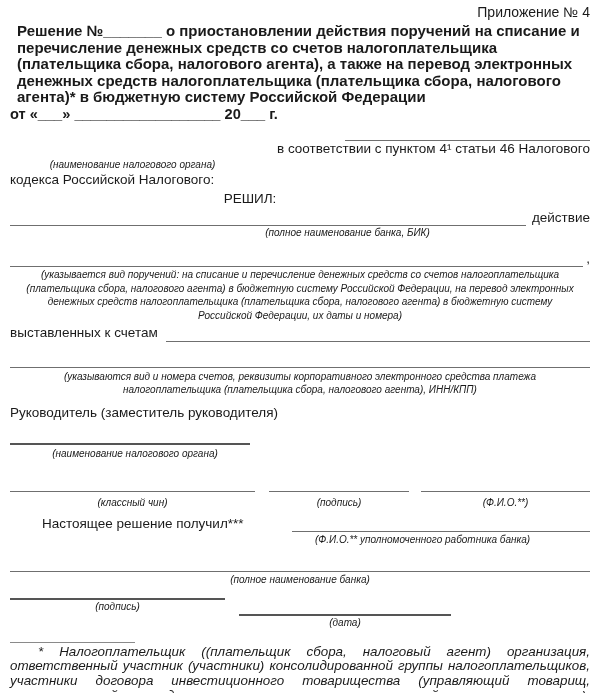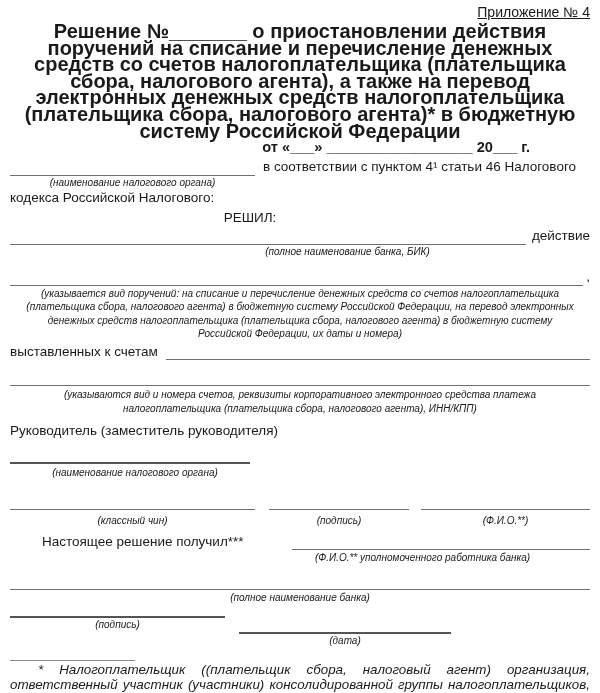--- a/index.html
+++ b/index.html
@@ -11,51 +11,49 @@
     padding: 4px 10px 4px 10px;
     overflow: hidden;
     font-size: 13.5px;
     line-height: 1.22;
   }
   .appendix {
     text-align: right;
     font-size: 14px;
   }
   .appendix span {
-    text-decoration: underline;
   }
   .doc-title {
     font-weight: bold;
-    text-align: center;
-    font-size: 20px;
+    font-size: 15px;
     line-height: 16.6px;
     max-width: 566px;
     margin: 2px auto 0 auto;
   }
   .doc-date {
     font-weight: bold;
-    text-align: right;
+    text-align: left;
     font-size: 14.6px;
     line-height: 17px;
     margin-right: 60px;
   }
   .row { display: flex; align-items: flex-end; }
   .blank {
     border-bottom: 1px solid #6f6f6f;
     height: 15px;
     display: inline-block;
   }
   .grow { flex: 1 1 auto; }
   .caption {
     font-style: italic;
     font-size: 10px;
     line-height: 13.5px;
     text-align: center;
   }
-  .accordance-row { margin-top: 3px; }
+  .accordance-row { margin-top: 3px; flex-direction: column; }
   .accordance-text { padding-left: 8px; white-space: nowrap; }
   .w245 { width: 245px; }
   .kodeks { margin-top: 1px; }
   .resolved { text-align: center; margin: 3px 100px 2px 0; }
   .suspend-label { padding-left: 30px; white-space: nowrap; padding-right: 6px; }
   .suspend-suffix { padding-left: 6px; white-space: nowrap; }
   .bank-caption { margin: 0 60px 0 155px; }
   .full-line-row { margin-top: 11px; }
   .comma { padding-left: 3px; }
   .orders-caption { max-width: 560px; margin: 1px auto 0 auto; }

